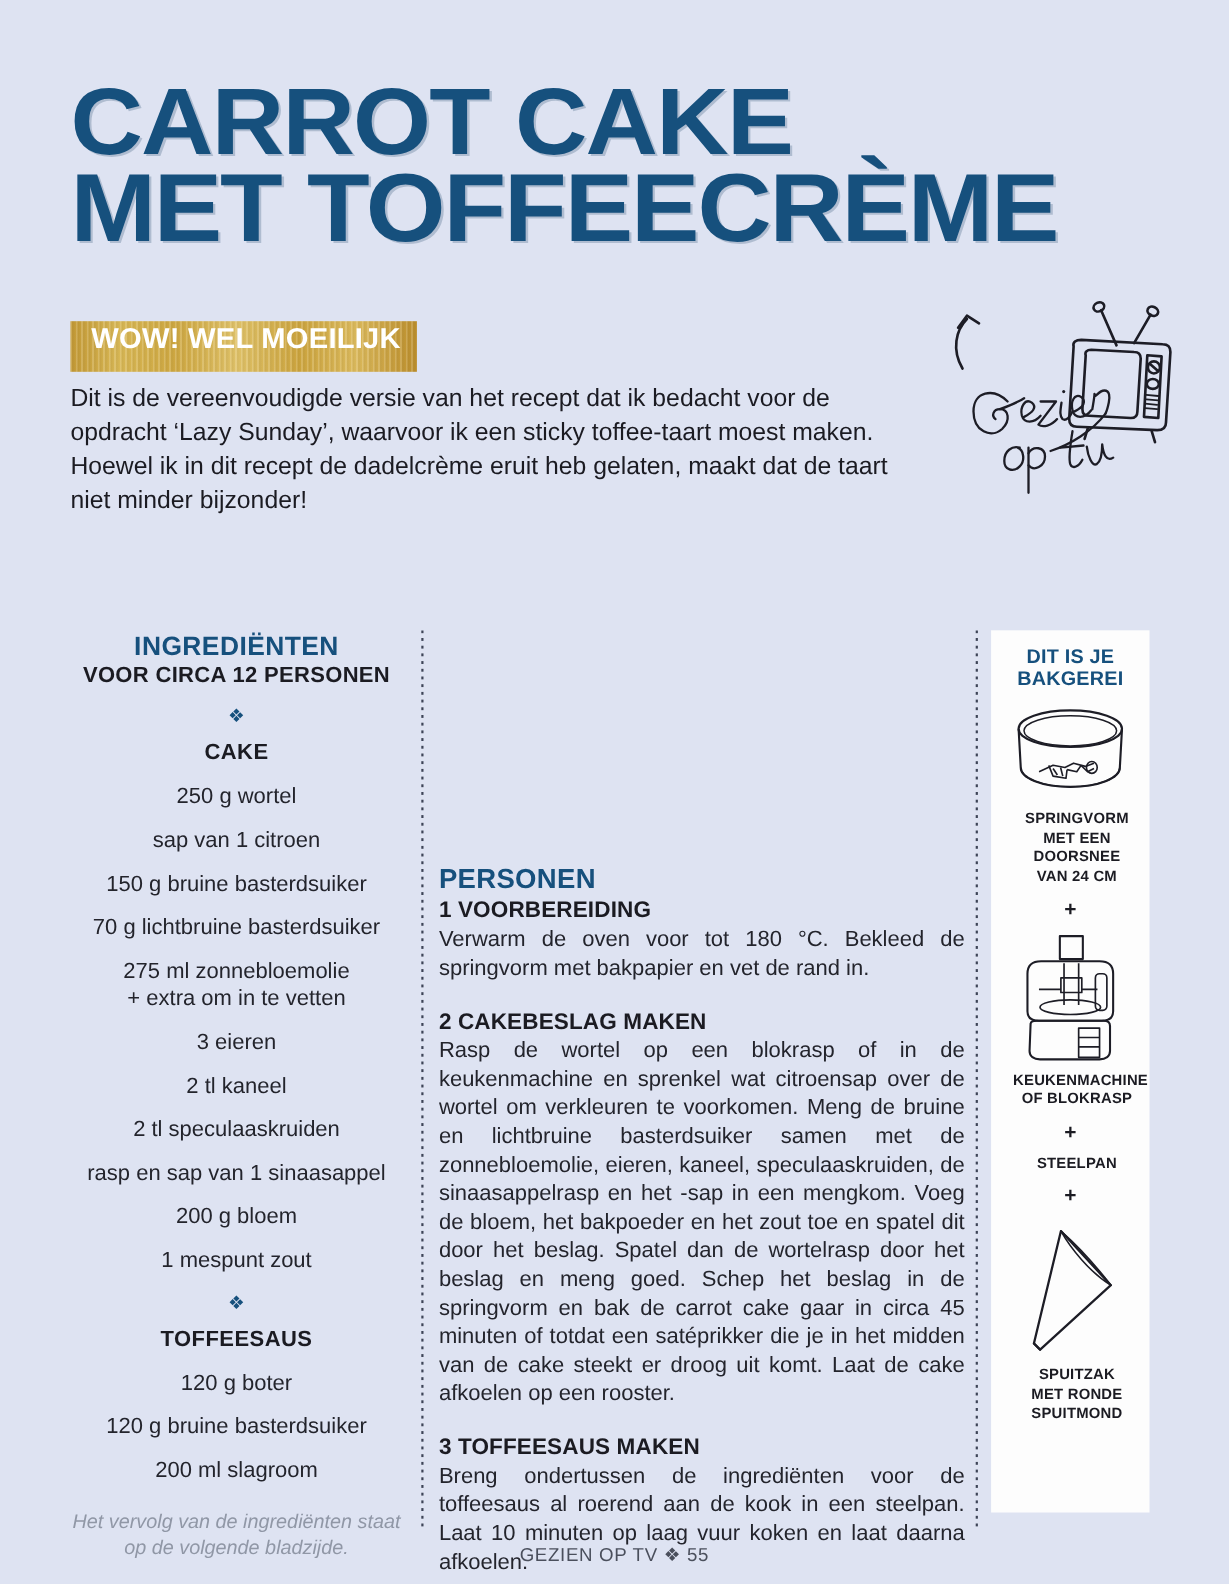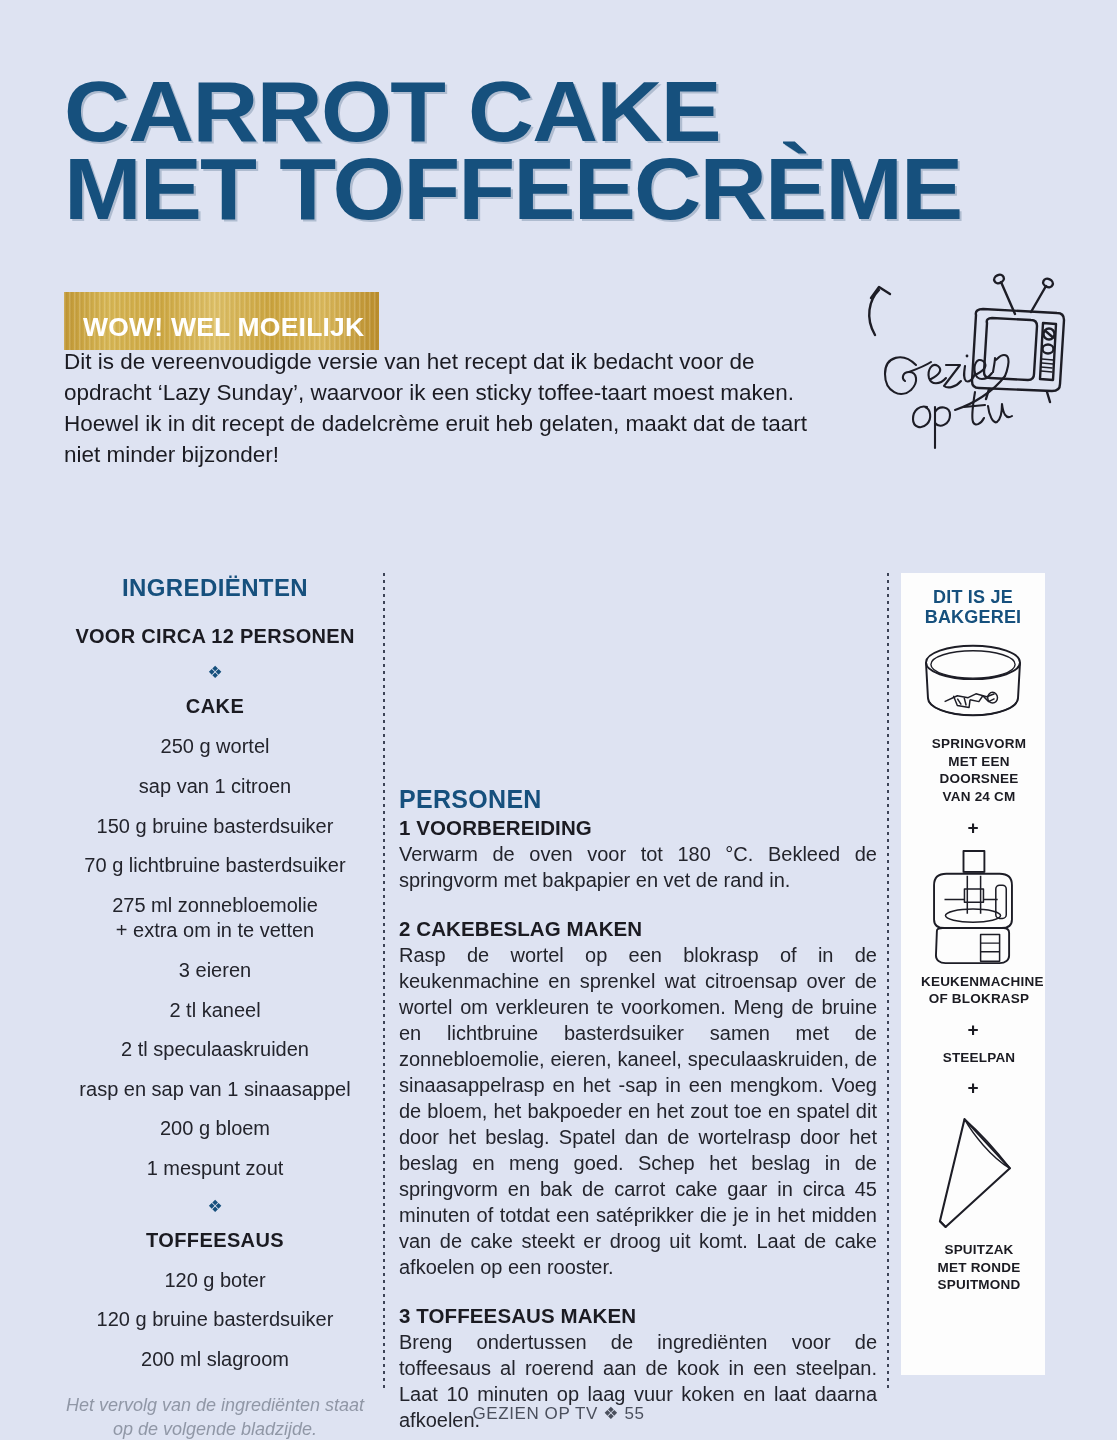--- a/index.html
+++ b/index.html
@@ -45,23 +45,23 @@
     font-size: 88px;
     letter-spacing: -1.8px;
   }
 
   
   .badge {
     position: absolute;
     left: 64px;
     top: 292px;
     height: 46px;
-    padding: 12px 20px 0 19px;
+    padding: 0 20px 0 19px;
     display: flex;
-    align-items: center;
+    align-items: flex-start;
     background:
       repeating-linear-gradient(90deg,
         rgba(255,255,255,0.16) 0px,
         rgba(255,255,255,0.16) 1px,
         rgba(0,0,0,0.05) 2px,
         rgba(0,0,0,0.00) 5px),
       linear-gradient(90deg, #c49a36 0%, #d9b855 14%, #cfa841 30%,
         #e0c268 48%, #cda53e 66%, #dcba5c 82%, #bd8f2c 100%);
   }
   .badge-text {
@@ -120,21 +120,21 @@
     font-weight: 700;
     font-size: 24px;
     letter-spacing: 0.4px;
     line-height: 1.1;
   }
   .ing-sub {
     color: #1b1b22;
     font-weight: 700;
     font-size: 20px;
     letter-spacing: 0.3px;
-    margin-top: 24px;
+    margin-top: 2px;
   }
   .ornament {
     color: #16507d;
     font-size: 17px;
     line-height: 1;
     margin: 16px 0 14px;
   }
   .ing-group-head {
     font-weight: 700;
     font-size: 20px;

